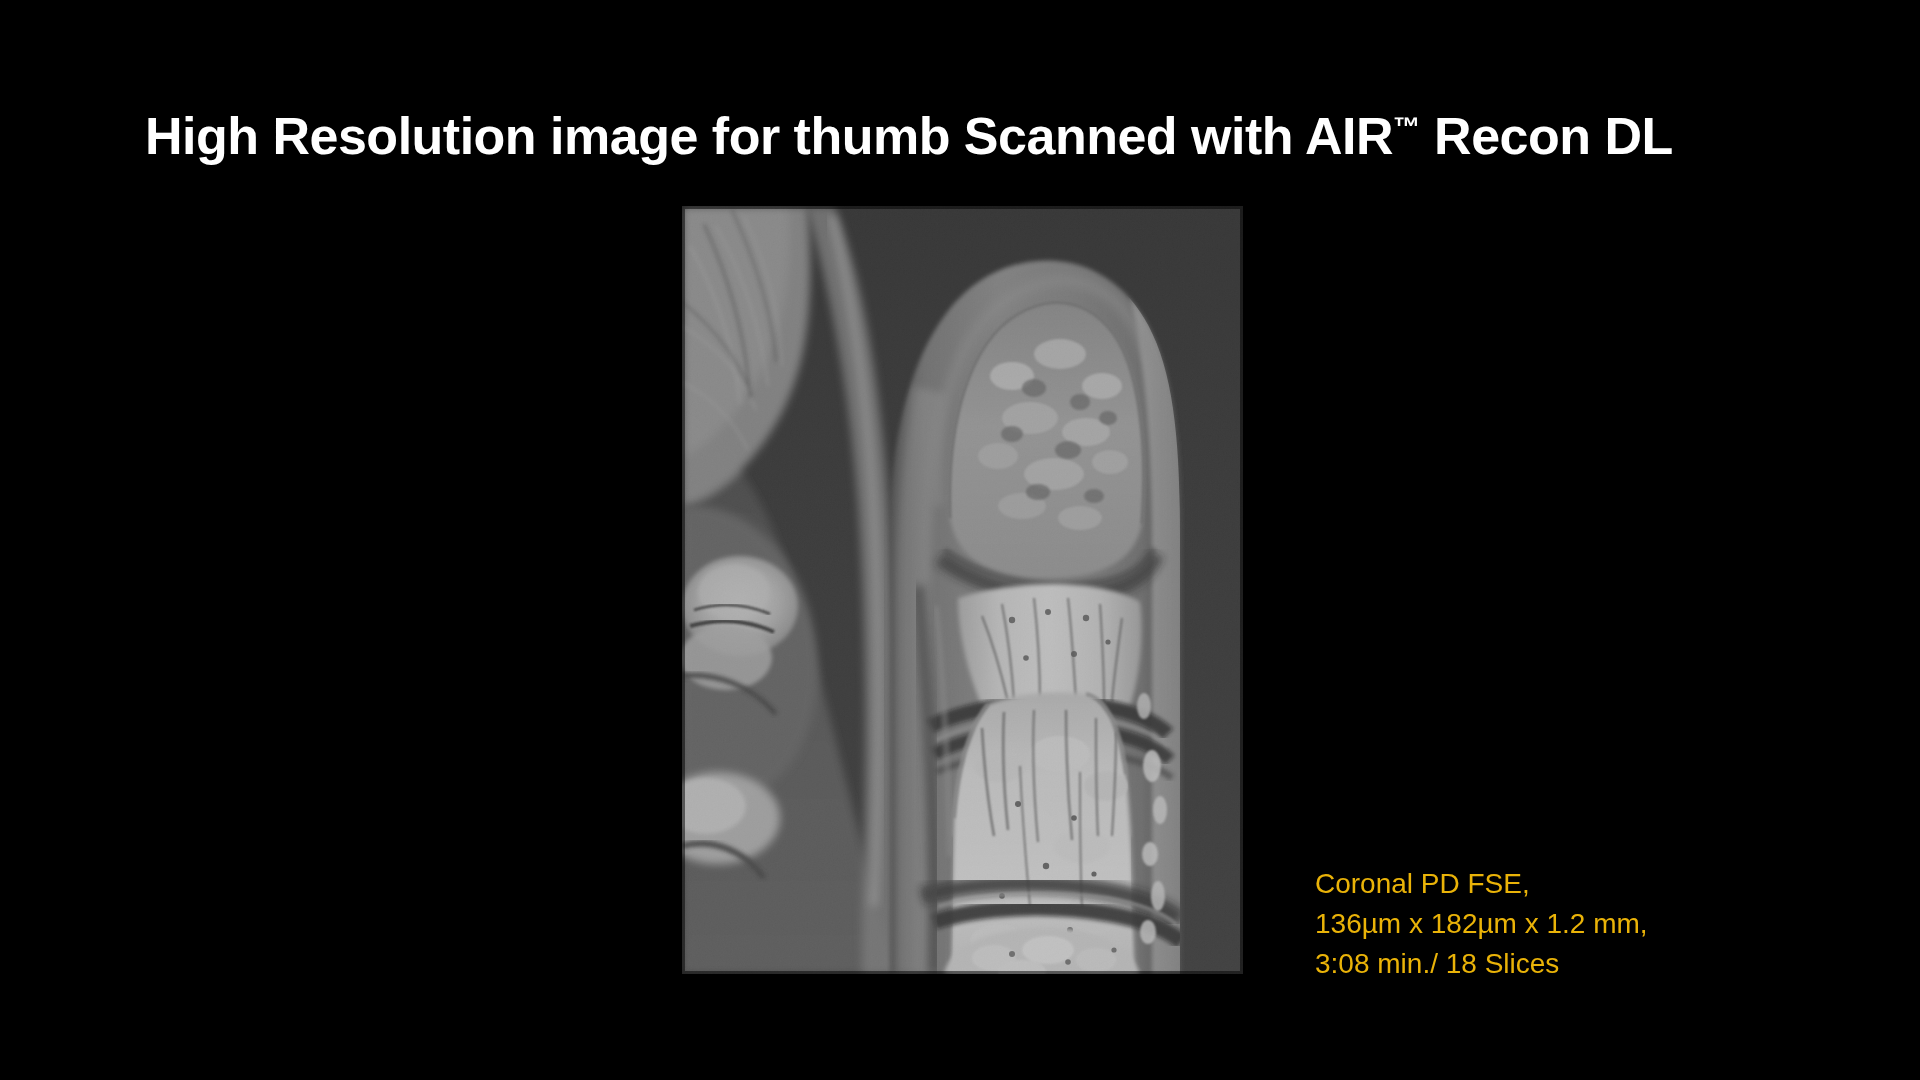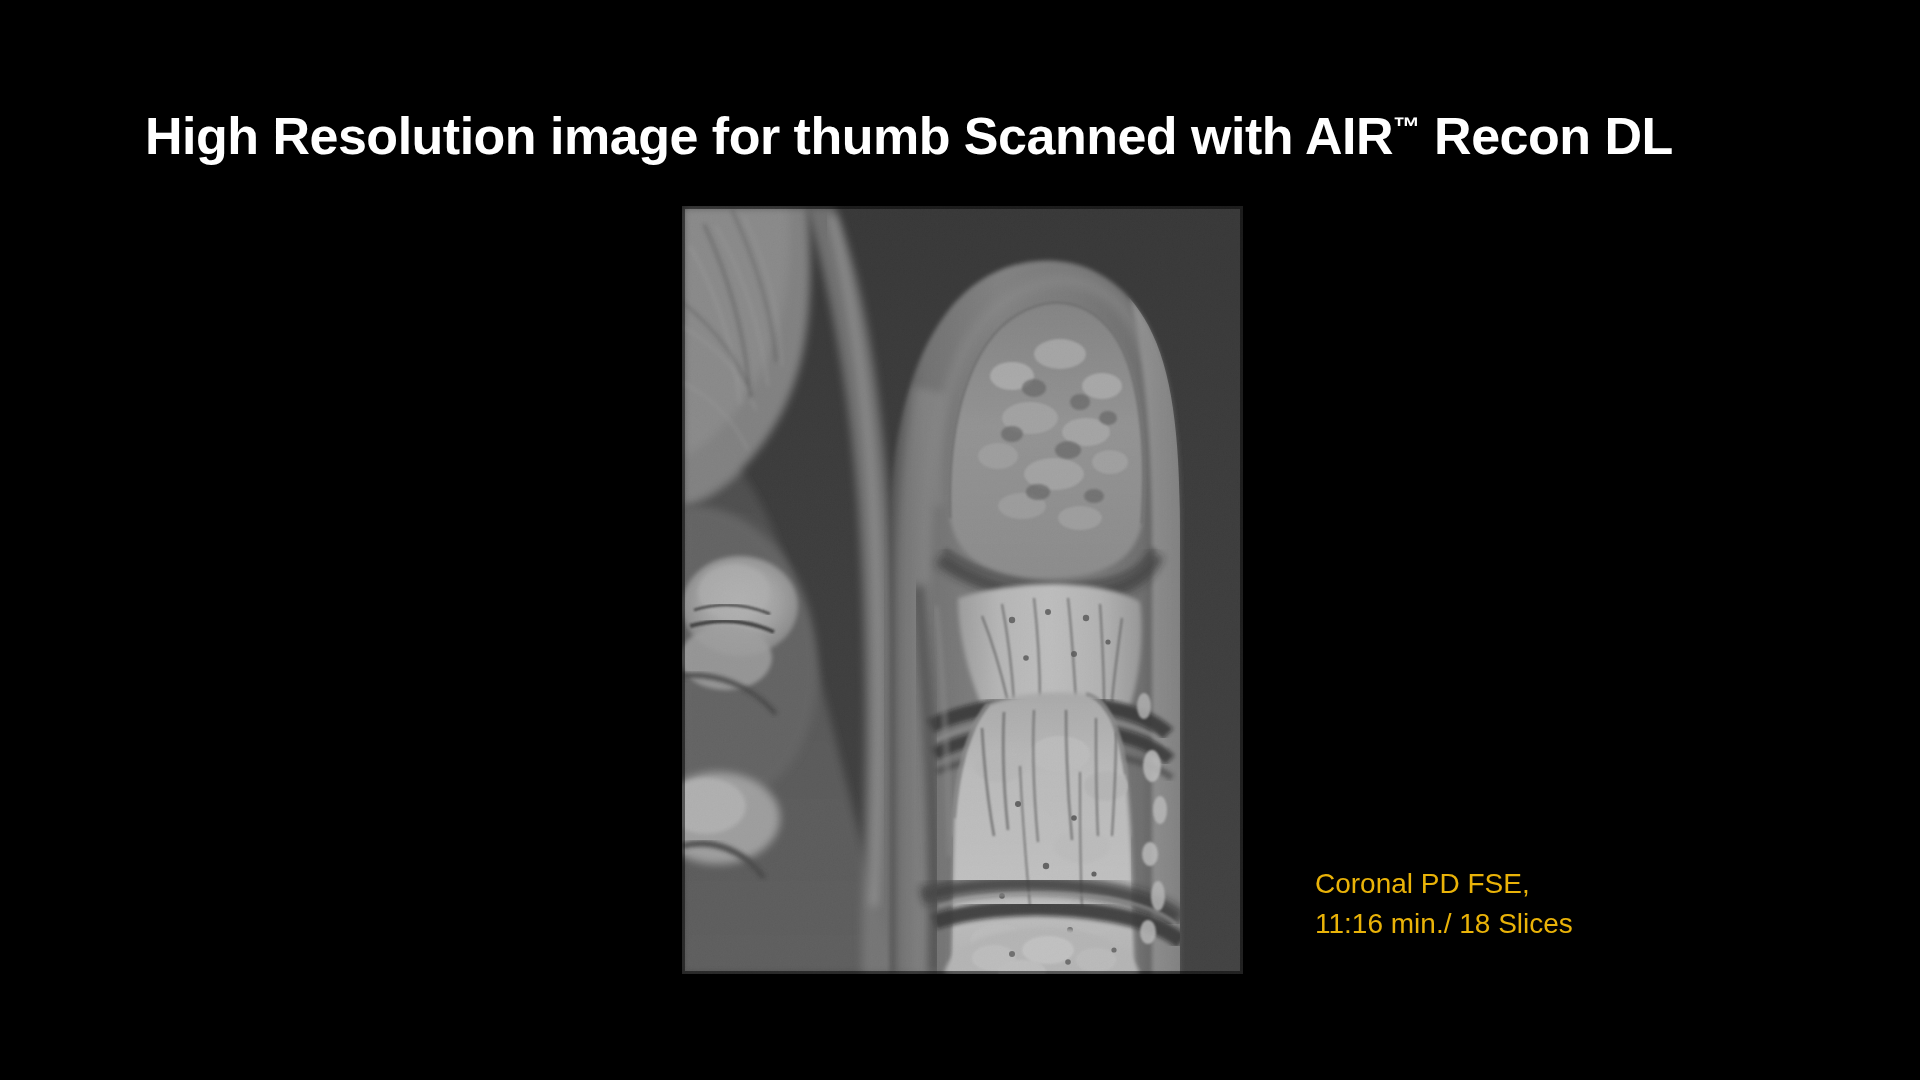--- a/index.html
+++ b/index.html
@@ -364,16 +364,17 @@
         <rect x="0" y="0" width="561" height="768" filter="url(#grain)" fill="#808080" opacity="0.30"></rect>
         <rect x="0" y="0" width="561" height="768" filter="url(#softgrain)" fill="#707070" opacity="0.18"></rect>
 
         <rect x="0" y="0" width="561" height="768" fill="none" stroke="#000000" stroke-width="6" opacity="0.5"></rect>
       </g>
     </svg>
   </div>
 
   <div id="scan-caption">
     <div>Coronal PD FSE,</div>
-    <div>11:16 min./ 18 Slices</div>
+    <div>136µm x 182µm x 1.2 mm,</div>
+    <div>3:08 min./ 18 Slices</div>
   </div>
 
 </div>
 
 </body></html>

